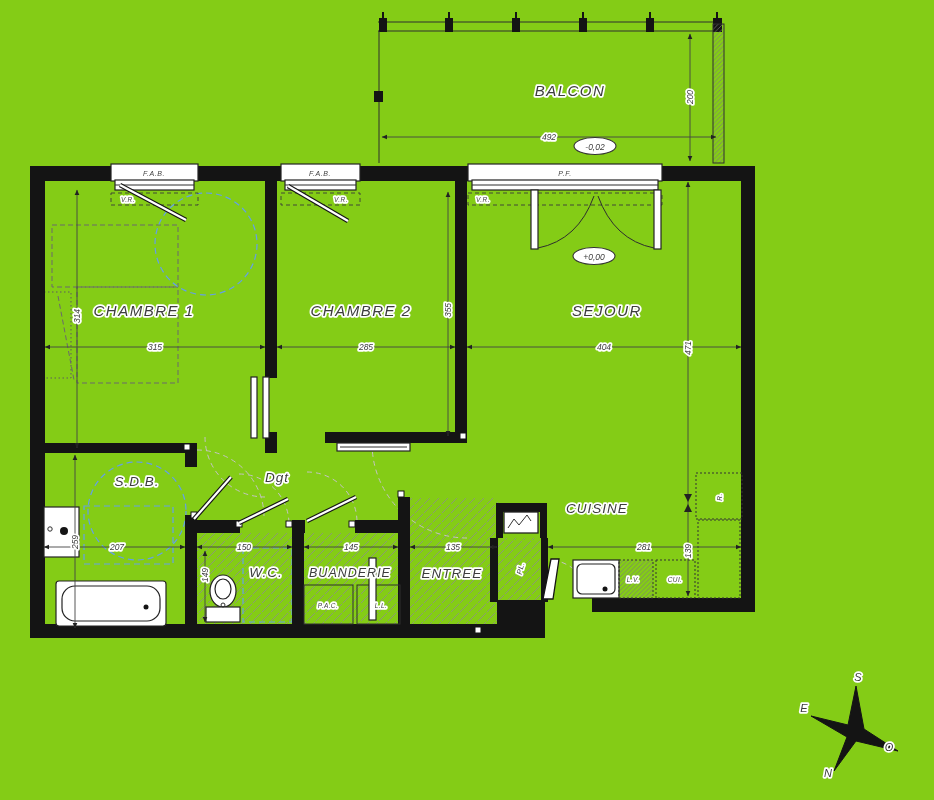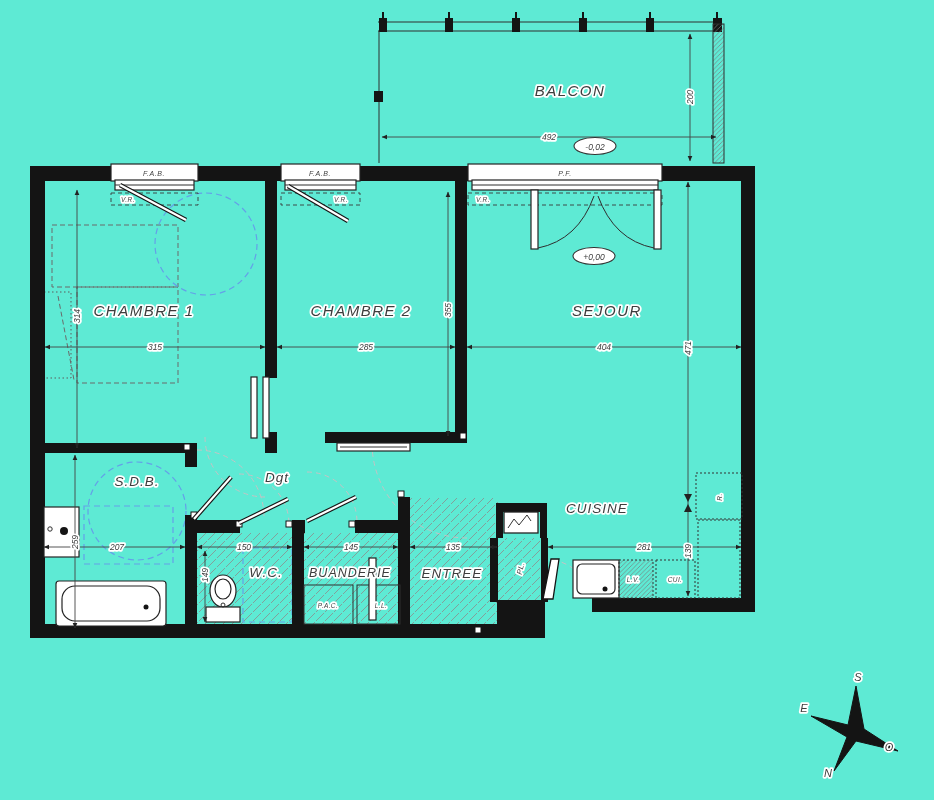--- a/index.html
+++ b/index.html
@@ -1,16 +1,16 @@
 <!DOCTYPE html>
 <html><head>
 <meta charset="utf-8">
 <style>
   html,body{margin:0;padding:0;background:#fff;}
-  .stage{position:relative;width:934px;height:800px;background:#5eead4;overflow:hidden;
+  .stage{position:relative;width:934px;height:800px;background:#84cc16;overflow:hidden;
          font-family:"Liberation Sans",sans-serif;}
   svg{font-family:"Liberation Sans",sans-serif;}
   .wall{fill:#141414;stroke:none;}
   .thin{stroke:#2e2e2e;stroke-width:1;fill:none;}
   .fix{stroke:#232323;stroke-width:1.2;fill:#fff;}
   .dim{stroke:#444;stroke-width:0.9;fill:none;}
   .furn{stroke:#6a6a6a;stroke-width:1;fill:none;stroke-dasharray:5 3;}
   .dots{stroke:#5c5c5c;stroke-width:1;fill:none;stroke-dasharray:1.5 2.5;}
   .blue{stroke:#64a0e8;stroke-width:1.2;fill:none;stroke-dasharray:6 4;}
   .garc{stroke:#c4c4c4;stroke-width:1;fill:none;stroke-dasharray:5 4;}

